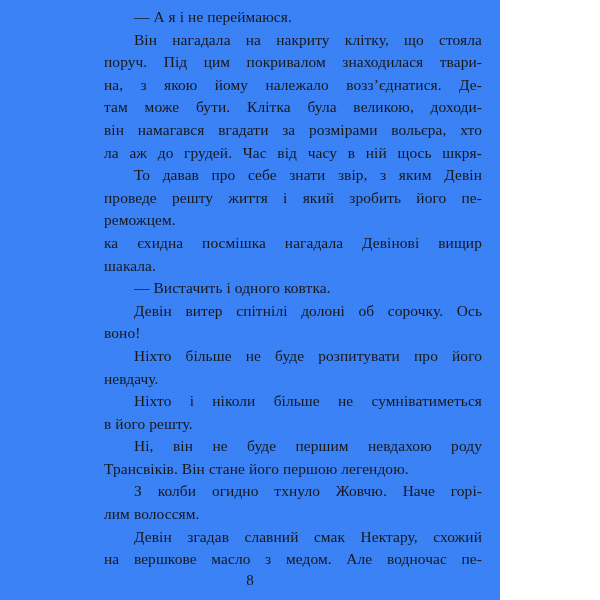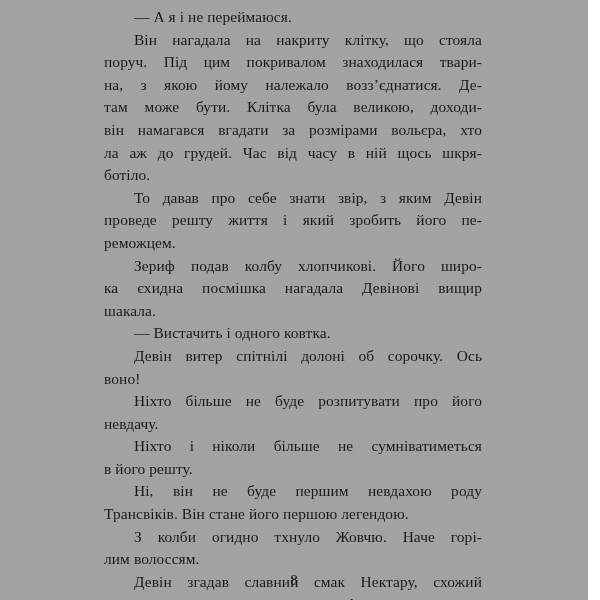--- a/index.html
+++ b/index.html
@@ -3,23 +3,23 @@
 <meta charset="utf-8">
 <title>Book Page</title>
 <style>
   html, body {
     margin: 0;
     padding: 0;
     background: #ffffff;
   }
   .page {
     position: relative;
-    width: 588px;
+    width: 500px;
     height: 600px;
-    background: #a3a3a3;
+    background: #3b82f6;
     overflow: hidden;
     font-family: "Liberation Serif", "DejaVu Serif", serif;
     color: #181818;
   }
   .text-column {
     position: absolute;
     left: 104px;
     top: 6px;
     width: 378px;
   }
@@ -80,29 +80,27 @@
       <div class="para">
         <span class="line flush indent"><span class="lead"></span><span>— А я і не переймаюся.</span></span>
       </div>
       <div class="para">
         <span class="line indent"><span class="lead"></span><span>Він нагадала на накриту клітку, що стояла</span></span>
         <span class="line">поруч. Під цим покривалом знаходилася твари-</span>
         <span class="line">на, з якою йому належало возз’єднатися. Де-</span>
         <span class="line">там може бути. Клітка була великою, доходи-</span>
         <span class="line">він намагався вгадати за розмірами вольєра, хто</span>
         <span class="line">ла аж до грудей. Час від часу в ній щось шкря-</span>
-        <span class="line flush">ботіло.</span>
       </div>
       <div class="para">
         <span class="line indent"><span class="lead"></span><span>То давав про себе знати звір, з яким Девін</span></span>
         <span class="line">проведе решту життя і який зробить його пе-</span>
         <span class="line flush">реможцем.</span>
       </div>
       <div class="para">
-        <span class="line indent"><span class="lead"></span><span>Зериф подав колбу хлопчикові. Його широ-</span></span>
         <span class="line">ка єхидна посмішка нагадала Девінові вищир</span>
         <span class="line flush">шакала.</span>
       </div>
       <div class="para">
         <span class="line flush indent"><span class="lead"></span><span>— Вистачить і одного ковтка.</span></span>
       </div>
       <div class="para">
         <span class="line indent"><span class="lead"></span><span>Девін витер спітнілі долоні об сорочку. Ось</span></span>
         <span class="line flush">воно!</span>
       </div>

